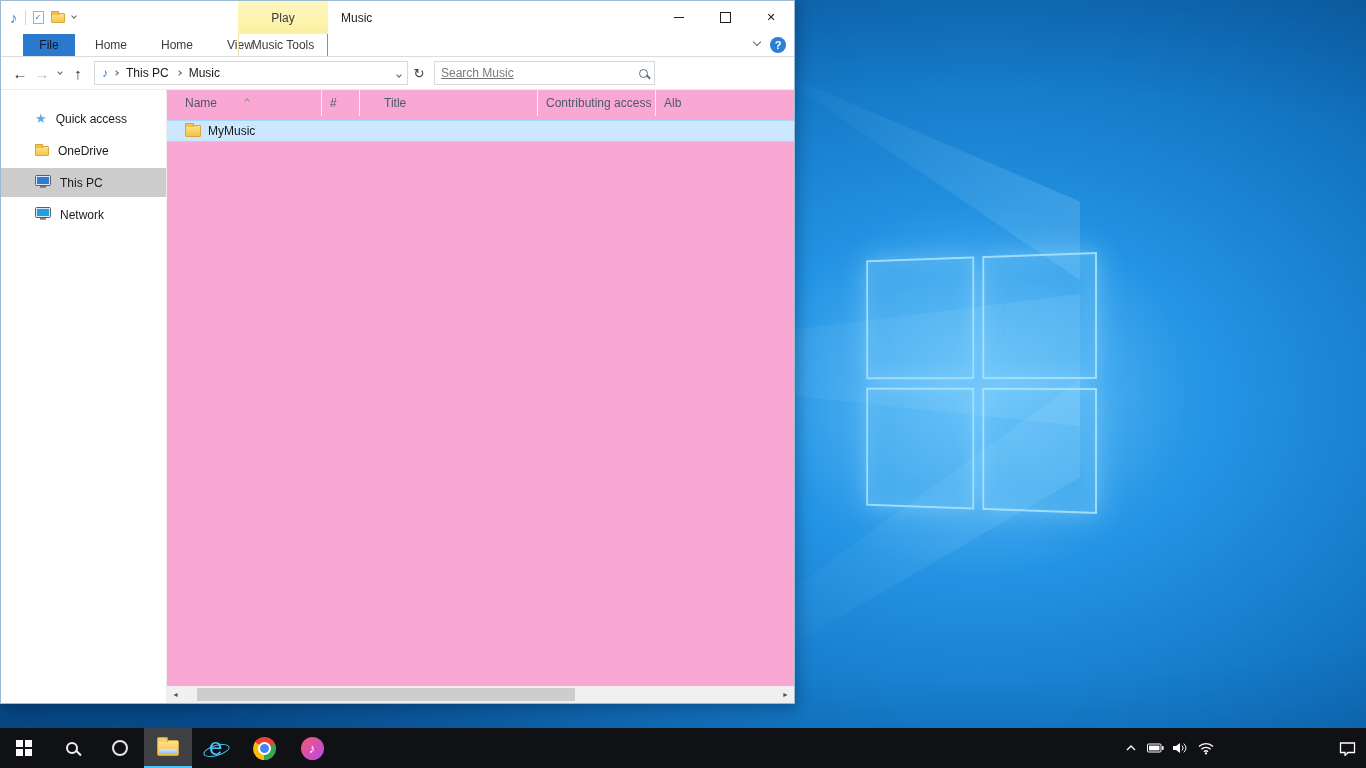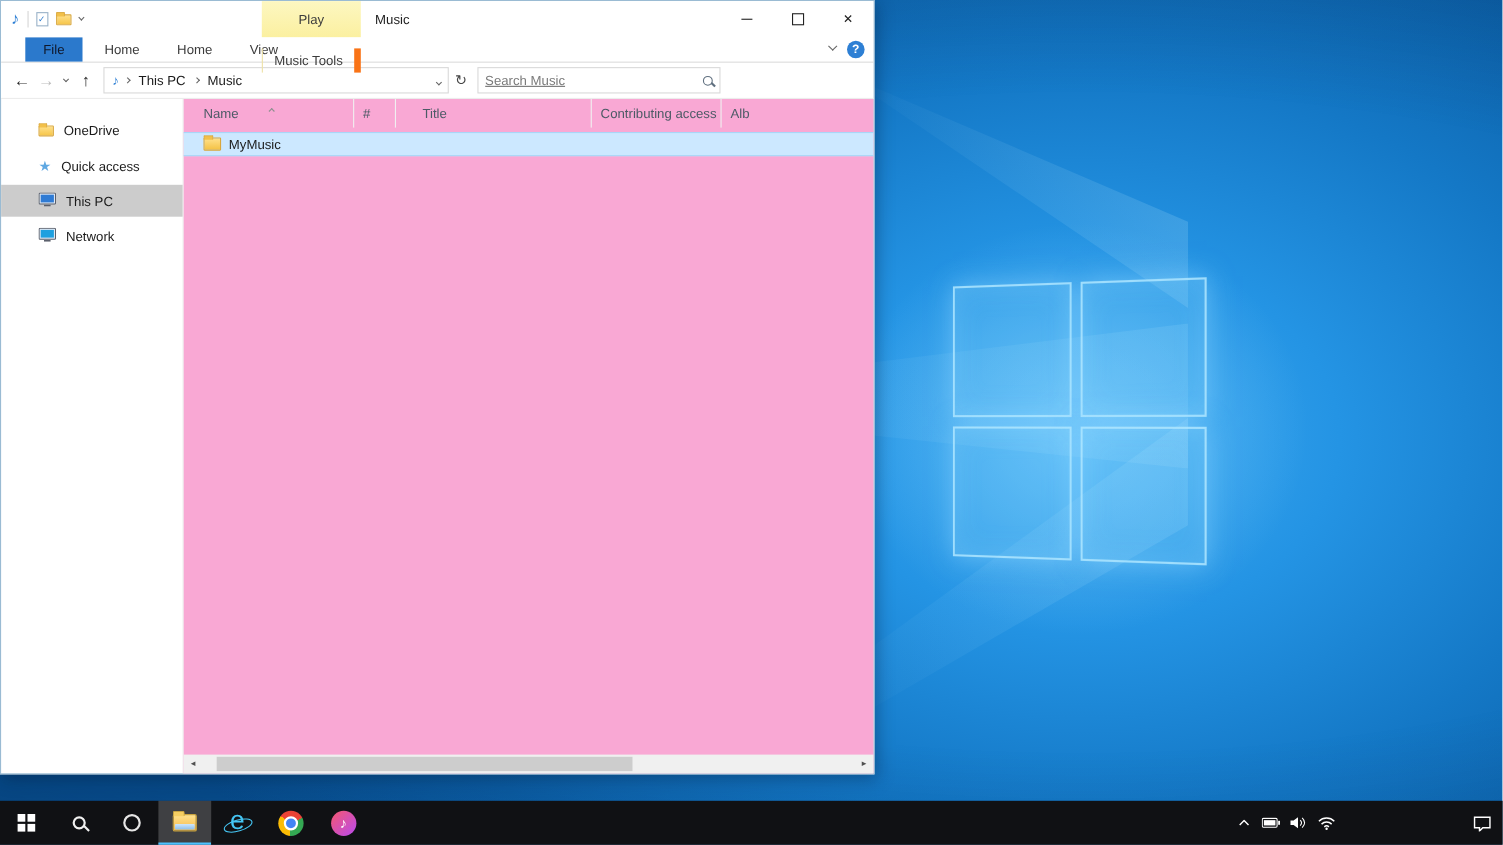--- a/index.html
+++ b/index.html
@@ -62,23 +62,23 @@
   .wc-min::before { content:""; width:10px; height:1px; background:#222; }
   .wc-max::before { content:""; width:9px; height:9px; border:1px solid #222; }
   .wc-close::before { content:"\2715"; font-size:11px; color:#222; }
 
   
   .tabrow { position:relative; height:23px; display:flex; align-items:stretch;
     border-bottom:1px solid #dcdcdc; background:#fff; flex:none; }
   .tab-file { width:52px; margin-left:22px; background:#2b79cc; color:#0f172a;
     display:flex; align-items:center; justify-content:center; }
   .tab { padding:0 14px; margin-left:6px; display:flex; align-items:center; color:#3c3c3c; }
-  .tab-context { position:absolute; left:237px; top:10px; width:90px; height:100%;
+  .tab-context { position:absolute; left:237px; top:0; width:90px; height:100%;
     display:flex; align-items:center; justify-content:center; color:#3c3c3c;
-    border-left:1px solid #eee2a6; border-right:6px solid #f97316; }
+    border-left:1px solid #eee2a6; border-right:1px solid #f97316; }
   .ribbon-caret { position:absolute; right:34px; top:8px; }
   .help-btn { position:absolute; right:8px; top:3px; width:16px; height:16px; border-radius:50%;
     background:#2d7fd4; display:flex; align-items:center; justify-content:center; }
   .help-btn::before { content:"?"; color:#fff; font-size:11px; font-weight:bold; }
 
   
   .navbar { height:33px; display:flex; align-items:center; padding:0 6px 0 8px;
     border-bottom:1px solid #ececec; background:#fff; flex:none; }
   .nav-btn { width:22px; height:24px; display:flex; align-items:center; justify-content:center; }
   .g-back::before { content:"\2190"; font-size:15px; color:#2a2a2a; }
@@ -245,26 +245,26 @@
       <div class="searchbox">
         <input type="text" placeholder="Search Music" style="">
         <span class="mag"></span>
       </div>
     </div>
 
     <div class="ebody">
 
       <div class="sidebar">
         <div class="side-item">
+          <span class="star-ic"></span>
+          <span class="side-lbl">Quick access</span>
+        </div>
+        <div class="side-item">
           <span class="mini-folder"></span>
           <span class="side-lbl">OneDrive</span>
-        </div>
-        <div class="side-item">
-          <span class="star-ic"></span>
-          <span class="side-lbl">Quick access</span>
         </div>
         <div class="side-item selected">
           <span>
             <svg width="16" height="13" viewBox="0 0 16 13">
                 <rect x="0.5" y="0.5" width="15" height="10" rx="1" fill="#dfe9f5" stroke="#5a5f6b"></rect>
                 <rect x="2" y="2" width="12" height="7" fill="#2f7bd4"></rect>
                 <rect x="5" y="11.2" width="6" height="1.4" fill="#5a5f6b"></rect>
               </svg>
           </span>
           <span class="side-lbl">This PC</span>

